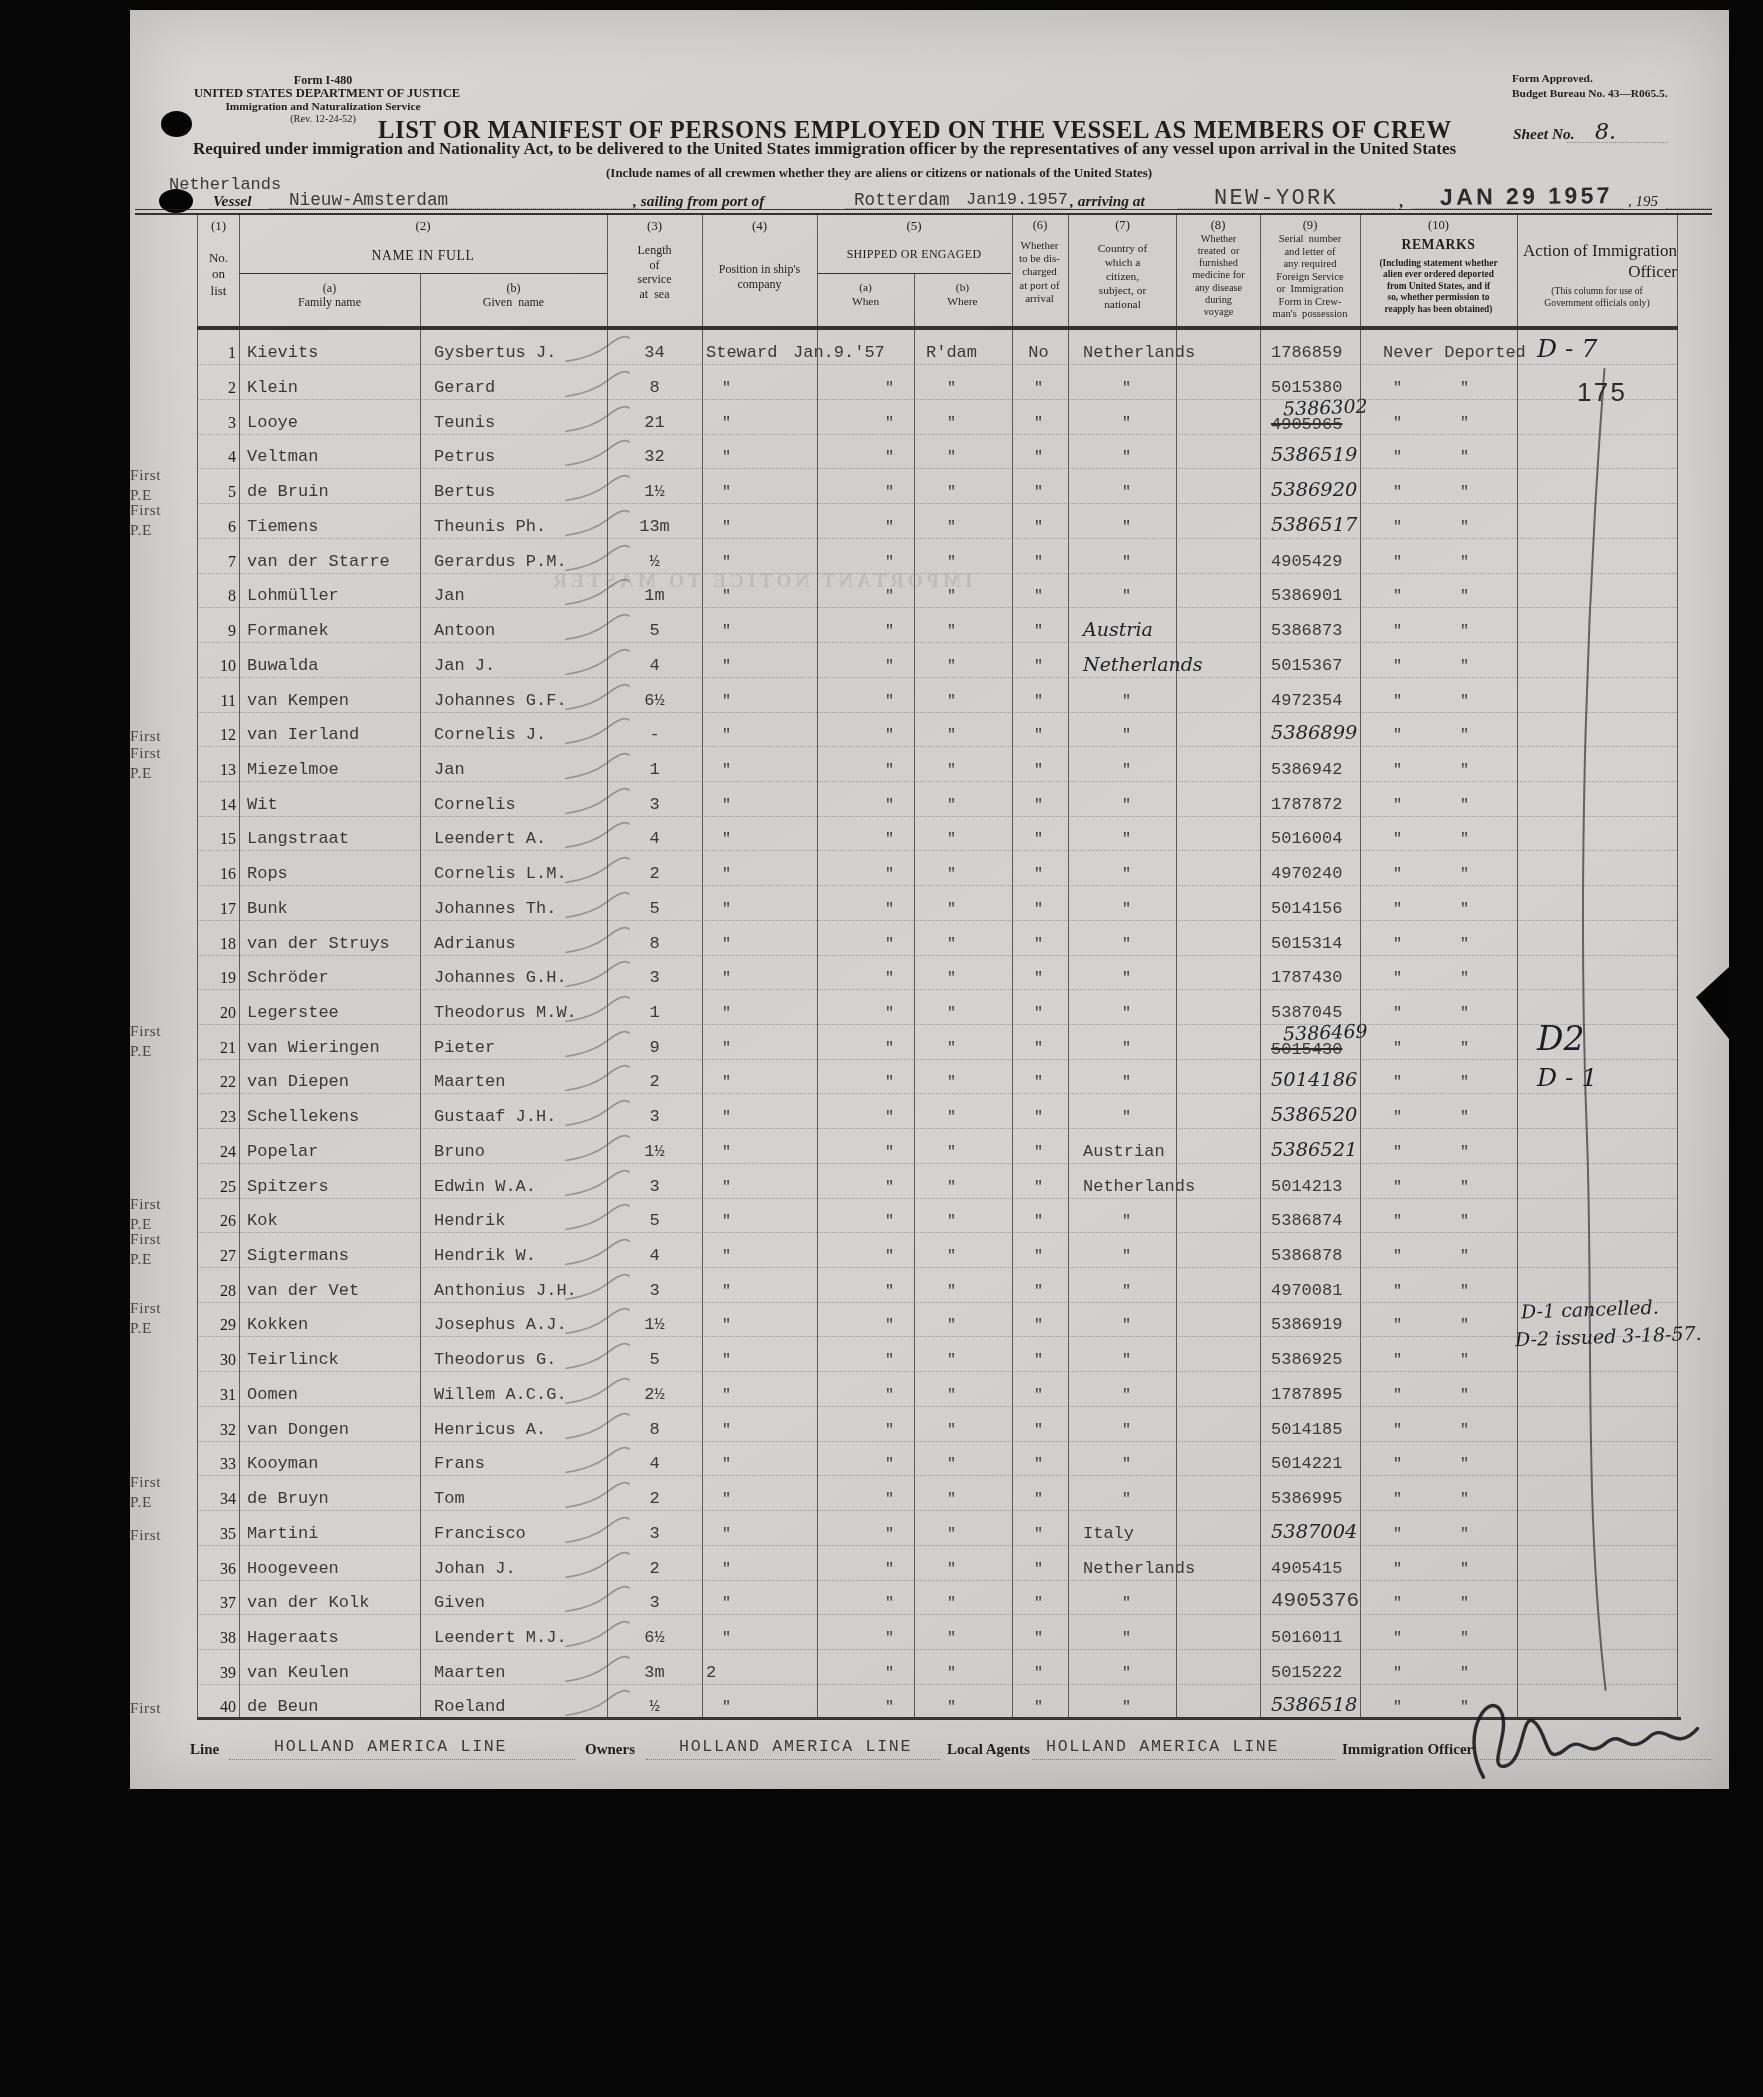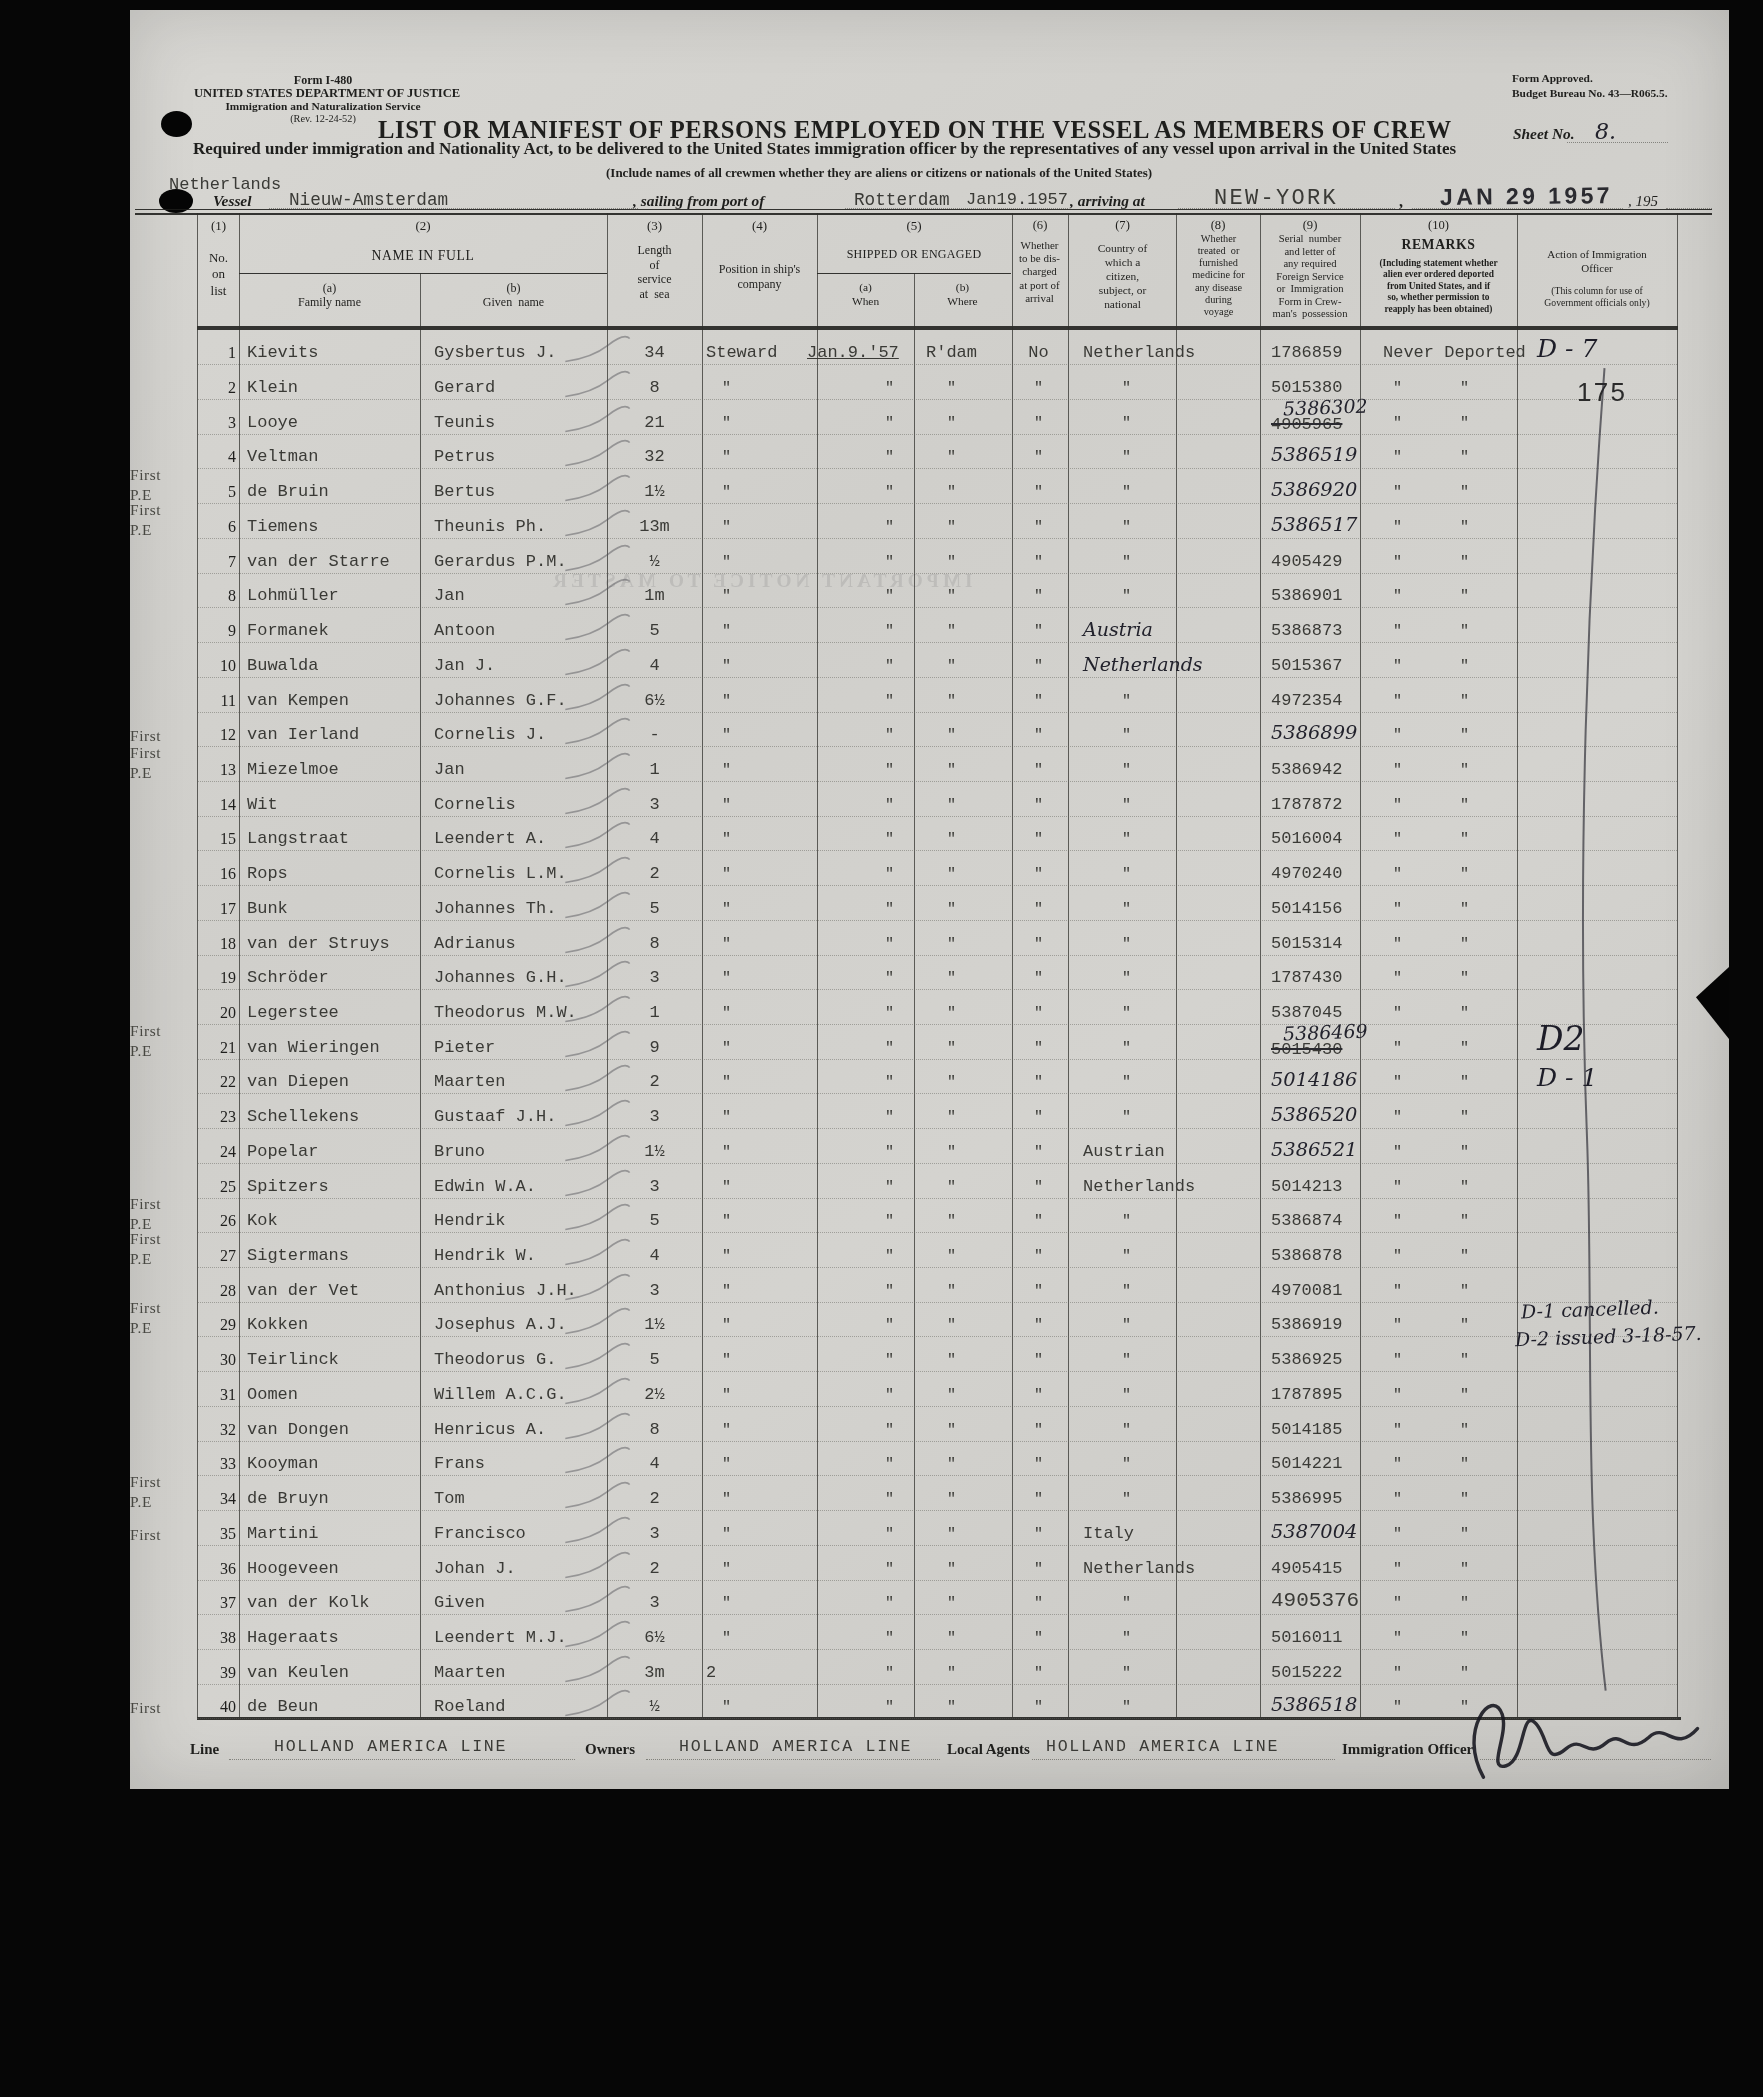--- a/index.html
+++ b/index.html
@@ -144,36 +144,36 @@
 or  Immigration
 Form in Crew-
 man's  possession</div>
 <div class="t ser ctr" style="left:1360px;top:218px;width:157px;font-size:12.6px;">(10)</div>
 <div class="t ser b ctr" style="left:1360px;top:237px;width:157px;font-size:13.7px;letter-spacing:0.6px;">REMARKS</div>
 <div class="t ser b ctr" style="left:1361px;top:258px;width:155px;font-size:9.4px;line-height:1.22;">(Including statement whether
 alien ever ordered deported
 from United States, and if
 so, whether permission to
 reapply has been obtained)</div>
-<div class="t ser ctr" style="left:1517px;top:248px;width:160px;font-size:11px;line-height:1.25;">Action of Immigration
+<div class="t ser ctr" style="left:1517px;top:240px;width:160px;font-size:17px;line-height:1.25;text-align:right;">Action of Immigration
 Officer</div>
 <div class="t ser ctr" style="left:1517px;top:285px;width:160px;font-size:9.7px;line-height:1.25;">(This column for use of
 Government officials only)</div>
 
 <div id="tbody">
     <div class="row" style="left: 197px; top: 330px; width: 1480px; height: 34px;">
       <span class="c ser" style="left: 0px; width: 39px; text-align: right; font-size: 16px;">1</span>
       <span class="c mono" style="left: 50px;">Kievits</span>
       <span class="c mono" style="left: 237px; margin-top: 20px;">Gysbertus J.</span>
       <span class="c mono" style="left: 410px; width: 95px; text-align: center;">34</span>
       <svg class="sw" width="69" height="30" viewBox="0 0 120 52">
         <path d="M4 46 Q 50 40 78 18 T 116 6" fill="none" stroke="rgba(75,75,83,.45)" stroke-width="3"></path>
       </svg>
       <span class="c mono" style="left: 509px;">Steward</span>
-      <span class="c mono" style="left: 610px; text-decoration: underline;">Jan.9.'57</span>
+      <span class="c mono" style="left: 596px;">Jan.9.'57</span>
       <span class="c mono" style="left: 729px;">R'dam</span>
       <span class="c mono" style="left: 814px; width: 55px; text-align: center; font-size: 17px;">No</span>
       <span class="c mono" style="left: 886px; font-size: 17px;">Netherlands</span>
       <span class="c mono" style="left: 1074px; font-size: 17px;">1786859</span>
       <span class="c mono" style="left: 1186px;">Never Deported</span>
       <span class="c hwbig" style="left: 1340px; bottom: 1.1px; font-size: 25px;">D - 7</span>
     </div>
     <div class="row" style="left: 197px; top: 365px; width: 1480px; height: 34px;">
       <span class="c ser" style="left: 0px; width: 39px; text-align: right; font-size: 16px;">2</span>
       <span class="c mono" style="left: 50px;">Klein</span>

